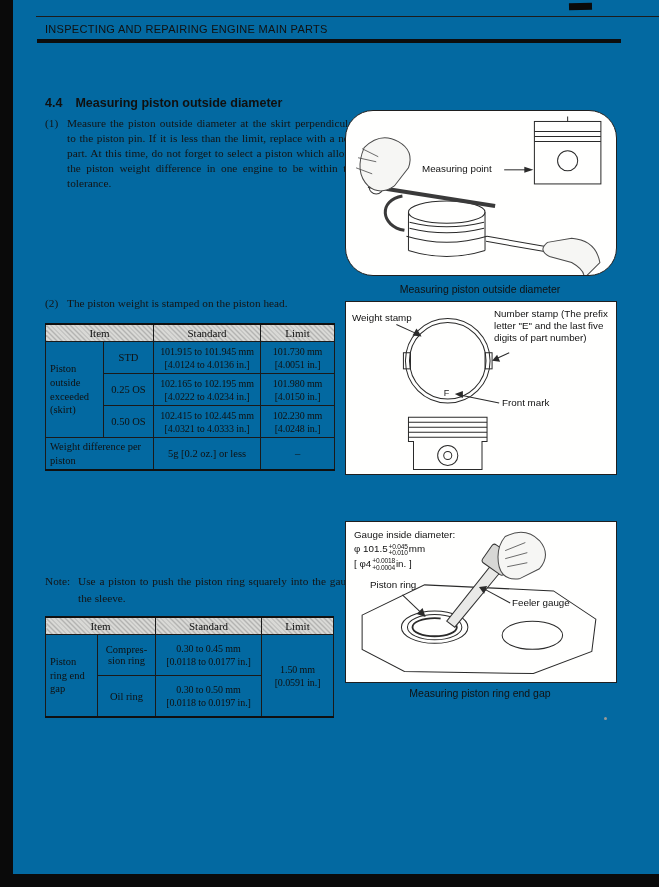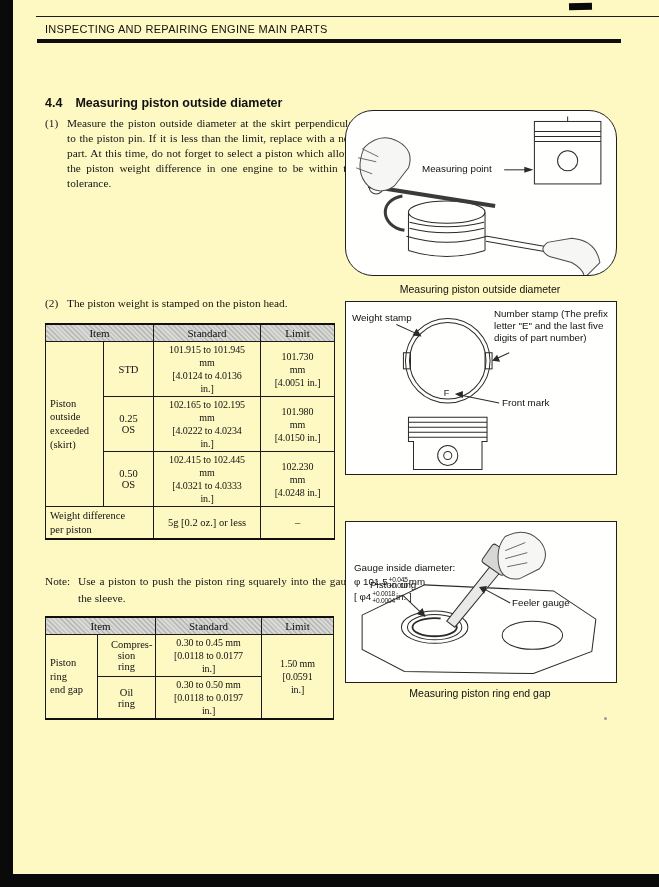--- a/index.html
+++ b/index.html
@@ -1,18 +1,18 @@
 <!DOCTYPE html>
 <html><head>
 <meta charset="utf-8">
 <style>
   html,body { margin:0; padding:0; background:#e8e8e8; }
   .page {
     position:relative; width:659px; height:887px; margin:0 auto;
-    background:#fef9c3; overflow:hidden;
+    background:#0369a1; overflow:hidden;
     font-family:"Liberation Serif", serif; color:#141414;
   }
   .abs { position:absolute; }
 
   
   .edge-left   { left:0; top:0; width:13px; height:887px; background:#0a0a0a; }
   .edge-bottom { left:0; top:874px; width:659px; height:13px; background:#0a0a0a; }
   .corner-mark { left:569px; top:3px; width:23px; height:7px; background:#0a0a0a; transform:rotate(-1deg); }
   .speck { left:604px; top:717px; width:3px; height:3px; background:#9a9a96; border-radius:50%; }
 
@@ -36,21 +36,21 @@
   .hang  { padding-left:22px; }
   .hang2 { padding-left:33px; }
   .marker { position:absolute; left:0; top:0; }
 
   
   table {
     border-collapse:collapse; table-layout:fixed; width:100%;
     font-family:"Liberation Serif", serif; font-size:10.5px; color:#101010;
     border-top:2px solid #101010; border-bottom:2px solid #101010;
   }
-  th, td { border:1px solid #1a1a1a; padding:1px 13px; }
+  th, td { border:1px solid #1a1a1a; padding:1px 3px; }
   th {
     font-weight:normal; font-size:11px; height:14px;
     background:repeating-linear-gradient(45deg,#b3b3b1 0 1.2px,#d9d9d6 1.2px 3.4px);
   }
   .cell-label { text-align:left; vertical-align:middle; line-height:1.3; padding-left:4px; }
   .cell-var   { text-align:center; vertical-align:middle; }
   .cell-2line { text-align:center; vertical-align:middle; font-size:10px; line-height:1.3; letter-spacing:-0.1px; }
   .cell-center{ text-align:center; vertical-align:middle; }
   .row-h30 td { height:29px; }
   .row-h36 td { height:38px; }
@@ -289,21 +289,21 @@
       </g>
       <g stroke="#2a2a2a" fill="none">
         <line x1="56" y1="72" x2="75" y2="90"></line>
         <line x1="163" y1="80" x2="137" y2="66"></line>
       </g>
       <g fill="#2a2a2a">
         <polygon points="79,94 70,91 76,85"></polygon>
         <polygon points="132,64 140,63 137,71"></polygon>
       </g>
     </svg>
-    <div class="figlabel gauge-block" style="left:8px; top:6px; width:150px;margin-top:33px;">
+    <div class="figlabel gauge-block" style="left:8px; top:6px; width:150px;">
       <div>Gauge inside diameter:</div>
       <div>
         <span>φ 101.5</span><span class="tol"><span>+0.045</span><span>+0.010</span></span><span>mm</span>
       </div>
       <div>
         <span>[ φ4</span><span class="tol"><span>+0.0018</span><span>+0.0004</span></span><span>in. ]</span>
       </div>
     </div>
     <div class="figlabel" style="left:24px; top:57px;">Piston ring</div>
     <div class="figlabel" style="left:166px; top:75px;">Feeler gauge</div>

